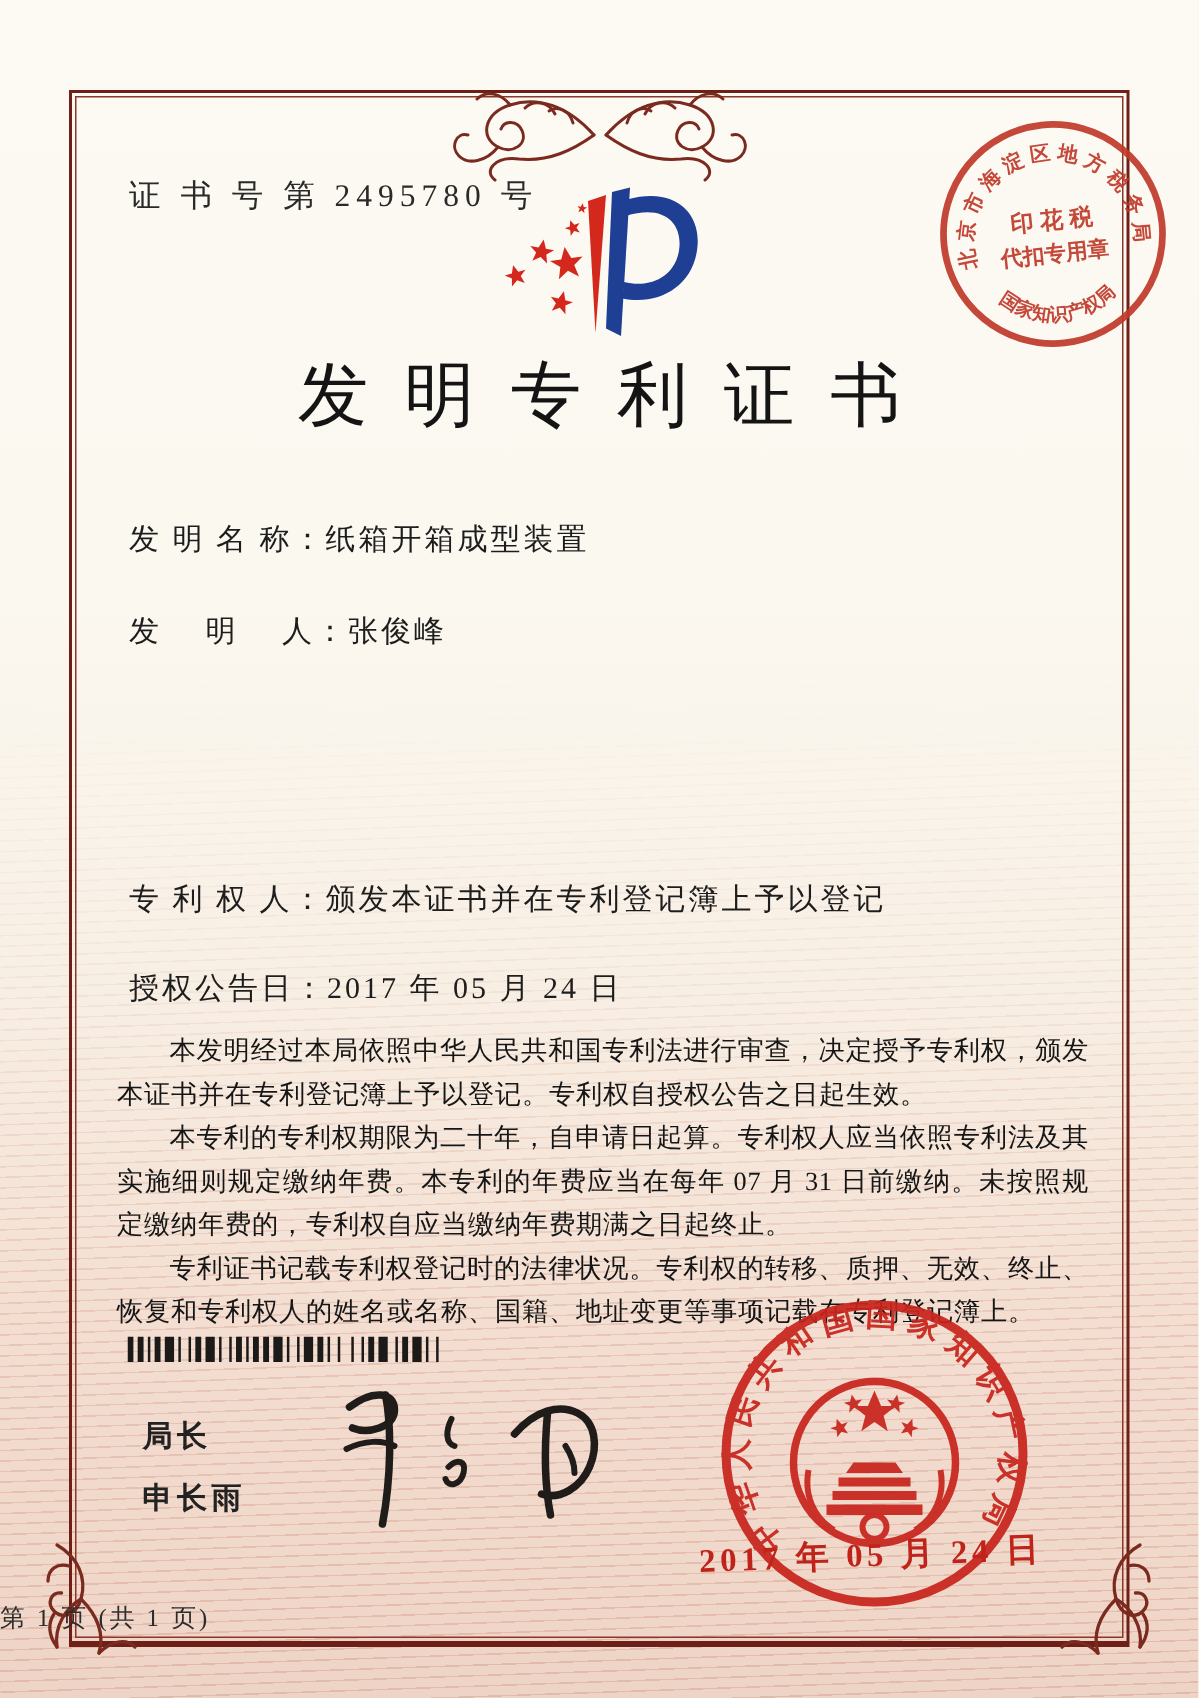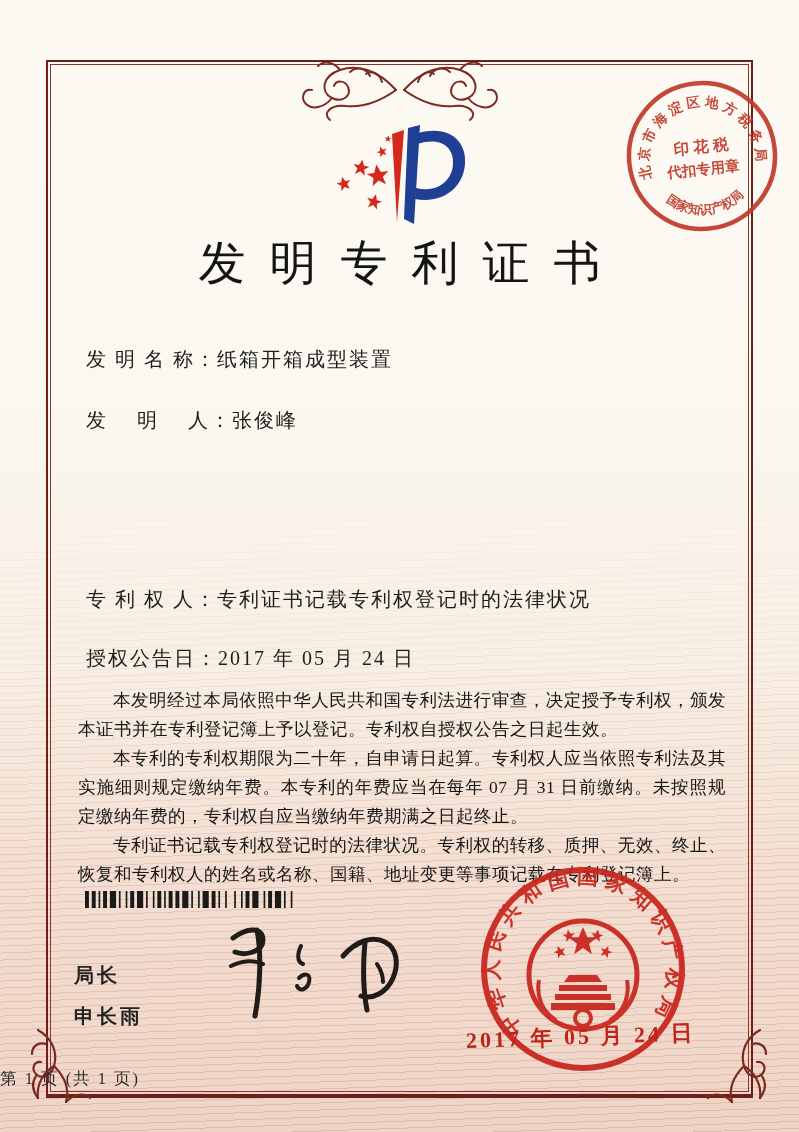--- a/index.html
+++ b/index.html
@@ -49,23 +49,23 @@
   .field-label{display:inline-block;}
   .field-value{display:inline-block;}
   .body-text{
     position:absolute;left:78px;top:686px;width:648px;
     font-size:17.5px;line-height:29px;color:#161616;
     text-align:justify;letter-spacing:.5px;
   }
   .body-text p{margin:0;text-indent:2em;}
   .barcode{position:absolute;left:85px;top:891px;}
   .sig-block{
-    position:absolute;left:74px;top:944px;
+    position:absolute;left:95px;top:944px;
     font-family:"Liberation Sans","DejaVu Sans",sans-serif;
-    font-weight:bold;color:#222;font-size:20px;letter-spacing:3px;margin-top:18px;
+    font-weight:bold;color:#222;font-size:20px;letter-spacing:3px;
   }
   .sig-block .name{margin-top:14px;}
   .signature{position:absolute;left:205px;top:912px;}
   .issue-seal{position:absolute;left:476px;top:862px;opacity:.93;}
   .seal-date{
     position:absolute;left:466px;top:1022px;
     font-size:22px;font-weight:bold;color:#bf2319;
     letter-spacing:3px;transform:rotate(-2deg);white-space:nowrap;
   }
   .footer{
@@ -110,20 +110,21 @@
   </svg>
   <svg class="ornament" style="left:702px;top:1024px;" width="72" height="86" viewBox="0 0 72 86">
     <g transform="translate(72,0) scale(-1,1)" fill="none" stroke="#7a2a1e" stroke-width="2.2" stroke-linecap="round">
       <path d="M14,6 C28,14 34,28 30,42 C27,52 18,56 12,50 C7,45 10,37 17,38"></path>
       <path d="M30,42 C40,52 46,64 42,78 M30,42 C20,48 12,60 14,74"></path>
       <path d="M42,78 C50,70 60,68 66,74 M14,74 C8,66 8,58 12,52"></path>
       <path d="M22,20 C14,18 8,22 8,30"></path>
     </g>
   </svg>
 
+  <div class="cert-no">证 书 号 第 2495780 号</div>
 
   <svg class="logo" width="152" height="120" viewBox="0 0 152 120">
     <defs>
       <path id="star" d="M0,-10 L2.94,-3.09 L9.51,-3.09 L4.05,1.18 L5.88,8.09 L0,4 L-5.88,8.09 L-4.05,1.18 L-9.51,-3.09 L-2.94,-3.09 Z"></path>
     </defs>
     <g fill="#d4281c">
       <use href="#star" xlink:href="#star" transform="translate(14,74) scale(0.75) rotate(-15)"></use>
       <use href="#star" xlink:href="#star" transform="translate(31,58) scale(0.85) rotate(10)"></use>
       <use href="#star" xlink:href="#star" transform="translate(48,66) scale(1.15) rotate(-8)"></use>
       <use href="#star" xlink:href="#star" transform="translate(44,92) scale(0.8) rotate(14)"></use>
@@ -157,21 +158,21 @@
 
   <div class="title">发明专利证书</div>
 
   <div class="field-row" style="top:346px;">
     <span class="field-label">发 明 名 称：</span><span class="field-value">纸箱开箱成型装置</span>
   </div>
   <div class="field-row" style="top:407px;">
     <span class="field-label">发　 明　 人：</span><span class="field-value">张俊峰</span>
   </div>
   <div class="field-row" style="top:586px;">
-    <span class="field-label">专 利 权 人：</span><span class="field-value">专利证书记载专利权登记时的法律状况</span>
+    <span class="field-label">专 利 权 人：</span><span class="field-value">颁发本证书并在专利登记簿上予以登记</span>
   </div>
   <div class="field-row" style="top:645px;">
     <span class="field-label">授权公告日：</span><span class="field-value">2017 年 05 月 24 日</span>
   </div>
 
   <div class="body-text">
     <p>本发明经过本局依照中华人民共和国专利法进行审查，决定授予专利权，颁发本证书并在专利登记簿上予以登记。专利权自授权公告之日起生效。</p>
     <p>本专利的专利权期限为二十年，自申请日起算。专利权人应当依照专利法及其实施细则规定缴纳年费。本专利的年费应当在每年 07 月 31 日前缴纳。未按照规定缴纳年费的，专利权自应当缴纳年费期满之日起终止。</p>
     <p>专利证书记载专利权登记时的法律状况。专利权的转移、质押、无效、终止、恢复和专利权人的姓名或名称、国籍、地址变更等事项记载在专利登记簿上。</p>
   </div>

